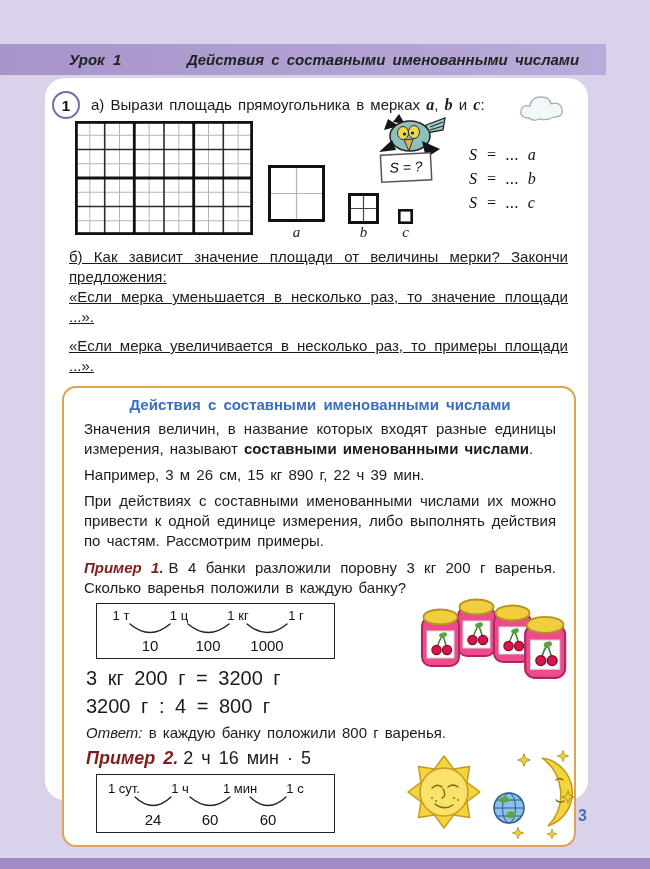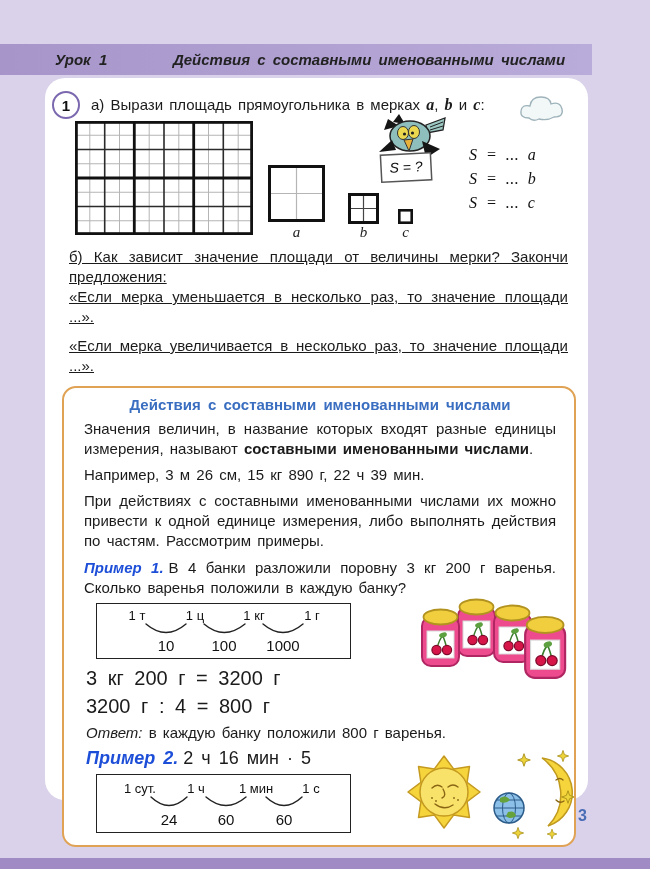--- a/index.html
+++ b/index.html
@@ -6,21 +6,21 @@
   body{
     width:650px;height:869px;position:relative;overflow:hidden;
     background:#d9d2ea;
     font-family:"Liberation Sans",sans-serif;color:#1b1b1b;
   }
   
   .band{
     position:absolute;top:44px;left:0;width:592px;height:31px;
     background:linear-gradient(90deg,#a795c9 0%,#b9abda 100%);
     display:flex;align-items:center;
-    font-style:italic;font-weight:bold;font-size:15px;color:#222;
+    font-style:italic;font-weight:bold;font-size:15px;color:#222;padding-left:14px;
   }
   .band-lesson{margin-left:55px;width:105px;word-spacing:4px;}
   .band-title{flex:1;text-align:center;word-spacing:3px;margin-right:14px;}
   
   .card{
     position:absolute;left:45px;top:78px;width:543px;height:722px;
     background:#ffffff;border-radius:20px;
   }
   .task-row{display:flex;align-items:center;gap:11px;padding:13px 18px 0 7px;}
   .task-circle{
@@ -38,23 +38,23 @@
     font-style:italic;font-size:16px;line-height:24px;letter-spacing:.5px;word-spacing:4px;color:#111;}
   .p{font-size:15px;line-height:20px;margin:0 20px 0 24px;text-align:justify;word-spacing:2px;text-decoration:underline;}
   .stretch{text-align-last:justify;}
   
   .rule-box{
     margin:10px 12px 0 17px;border:2px solid #e0a355;border-radius:14px;
     background:#fff;padding:6px 18px 12px 20px;
   }
   .rule-title{text-align:center;color:#3a6ec0;font-weight:bold;font-size:15px;word-spacing:3px;margin:2px 0 0 0;}
   .rp{font-size:15px;line-height:20px;margin:6px 0 0 0;text-align:justify;word-spacing:2px;}
-  .ex-label{color:#1d4ed8;font-weight:bold;font-style:italic;margin-right:5px;}
+  .ex-label{color:#7f1d1d;font-weight:bold;font-style:italic;margin-right:5px;}
   .diagram-row{position:relative;margin-top:5px;}
-  .diagram-box{width:237px;margin-left:12px;border:1.5px solid #222;background:#fff;padding-left:16px;}
+  .diagram-box{width:237px;margin-left:12px;border:1.5px solid #222;background:#fff;}
   .jars{position:absolute;top:-10px;right:-16px;}
   .sunmoon{position:absolute;top:-26px;right:-18px;}
   .eq{font-size:20px;word-spacing:5px;margin:8px 0 0 2px;}
   .eq2{font-size:20px;word-spacing:5px;margin:5px 0 0 2px;}
   .answer-line{font-size:15px;word-spacing:2px;margin:6px 0 0 2px;}
   .ital{font-style:italic;}
   .ex2-line{font-size:18px;margin:7px 0 0 2px;word-spacing:3px;}
   .page-num{position:absolute;left:578px;top:807px;color:#4a6db5;font-weight:bold;font-size:16px;}
   .bottom-strip{position:absolute;left:0;bottom:0;width:650px;height:11px;background:#a08bc4;}
   svg text{font-family:"Liberation Sans",sans-serif;}
@@ -141,21 +141,21 @@
 
     <div class="answers">
       <div>S = ... a</div>
       <div>S = ... b</div>
       <div>S = ... c</div>
     </div>
   </div>
 
   <div class="p">б) Как зависит значение площади от величины мерки? Закончи предложения:</div>
   <div class="p stretch">«Если мерка уменьшается в несколько раз, то значение площади ...».</div>
-  <div class="p stretch" style="margin-top:9px;">«Если мерка увеличивается в несколько раз, то значение площади ...».</div>
+  <div class="p stretch" style="margin-top:9px;">«Если мерка увеличивается в несколько раз, то примеры площади ...».</div>
 
   <div class="rule-box">
     <div class="rule-title">Действия с составными именованными числами</div>
     <p class="rp"><span>Значения величин, в название которых входят разные единицы измерения, называют </span><b>составными именованными числами</b><span>.</span></p>
     <p class="rp">Например, 3 м 26 см, 15 кг 890 г, 22 ч 39 мин.</p>
     <p class="rp">При действиях с составными именованными числами их можно привести к одной единице измерения, либо выполнять действия по частям. Рассмотрим примеры.</p>
 
     <p class="rp" style="margin-top:7px;"><span class="ex-label">Пример 1.</span><span>В 4 банки разложили поровну 3 кг 200 г варенья. Сколько варенья положили в каждую банку?</span></p>
 
     <div class="diagram-row">

